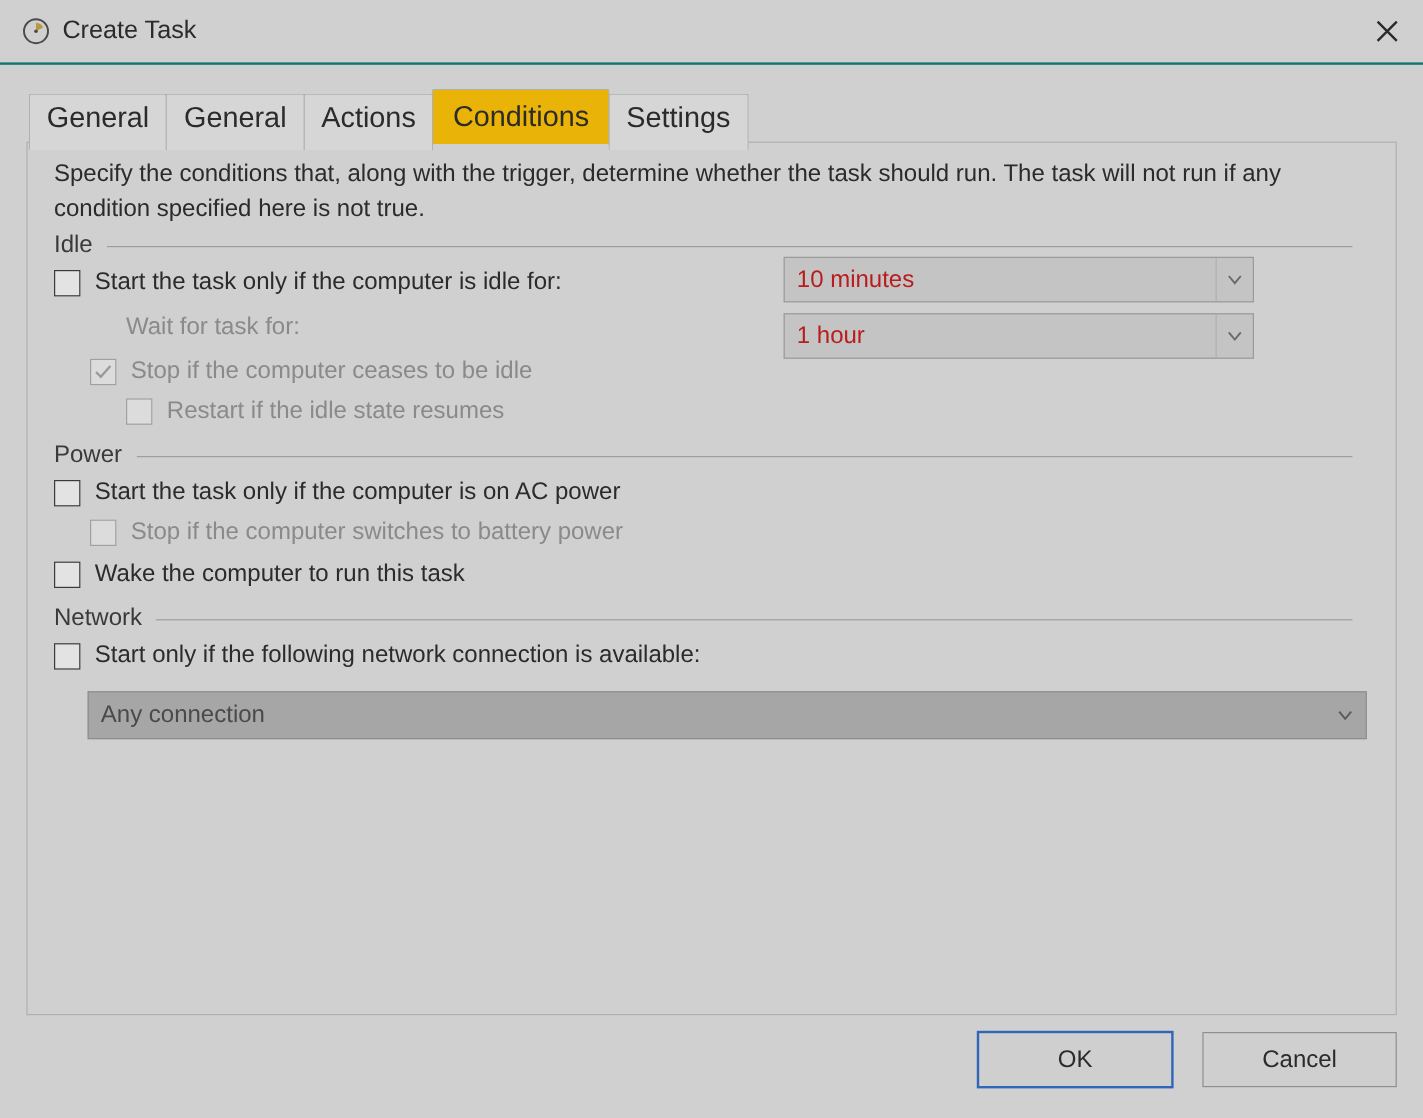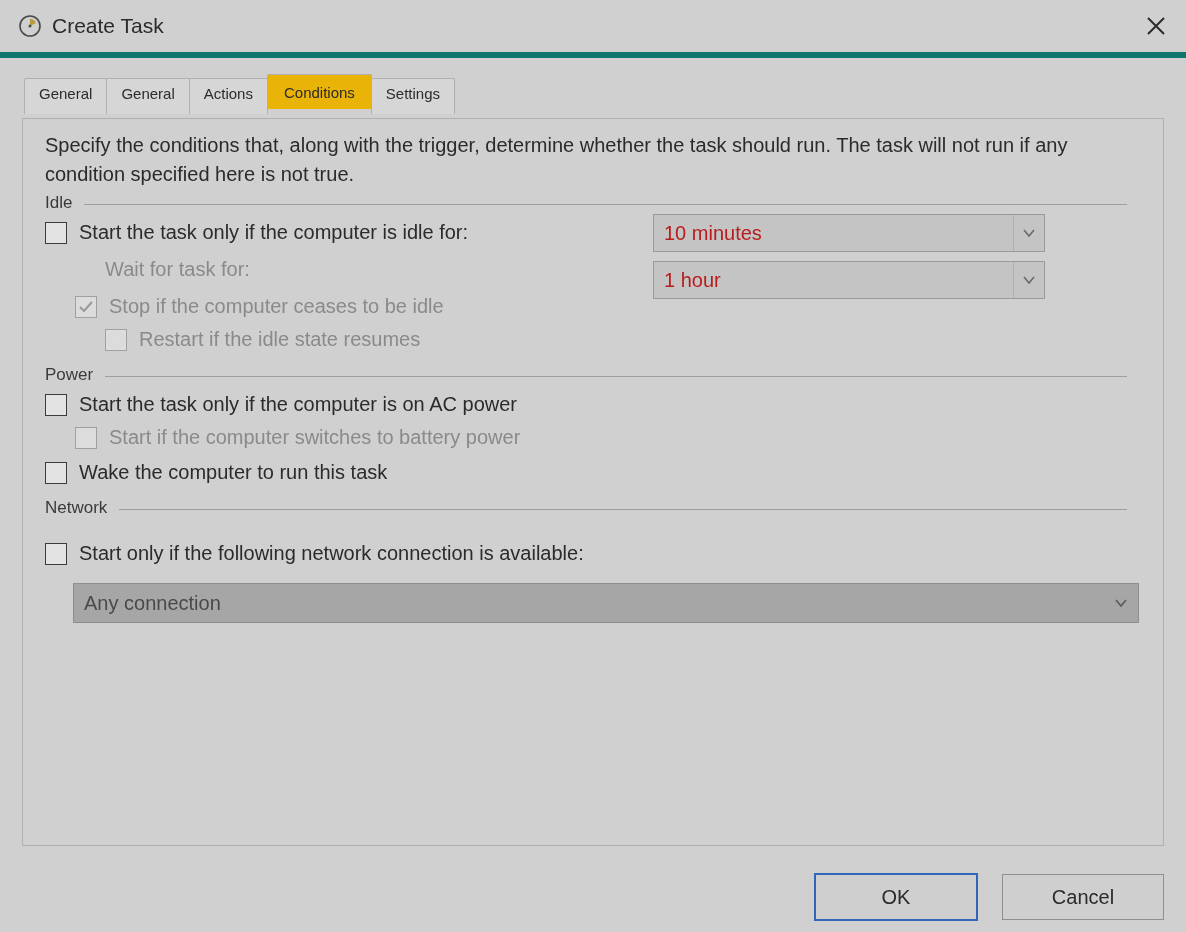--- a/index.html
+++ b/index.html
@@ -10,21 +10,21 @@
     color:#2b2b2b;
     width:1186px;height:932px;
     overflow:hidden;
     position:relative;
   }
   
   .titlebar{
     display:flex;align-items:center;justify-content:space-between;
     height:52px;
     padding:0 8px 0 18px;
-    border-bottom:6px solid #0f766e;
+    border-bottom:2px solid #0f766e;
     text-align:right;
   }
   .title-left{display:flex;align-items:center;gap:10px}
   .title-icon svg{display:block}
   .title-text{font-size:21px;color:#2b2b2b}
   .close-x{width:44px;height:44px;display:flex;align-items:center;justify-content:center}
   .close-x svg{display:block}
 
   
   .tabstrip{
@@ -32,21 +32,21 @@
     left:24px;
     top:78px;
     display:flex;
     z-index:2;
   }
   .tab{
     padding:6px 14px;
     background:#d6d6d6;
     border:1px solid #b0b0b0;
     border-bottom:none;
-    font-size:15px;
+    font-size:24px;
     color:#2b2b2b;
     margin-right:-1px;
     border-top-left-radius:2px;border-top-right-radius:2px;
   }
   .tab.active{
     background:#eab308;
     padding:9px 16px;
     position:relative;
     top:-4px;
     z-index:3;
@@ -69,21 +69,21 @@
     line-height:1.45;
     color:#2b2b2b;
     margin-bottom:4px;
     max-width:1090px;
   }
   
   .section-head{
     display:flex;align-items:center;gap:12px;
     margin-top:2px;
   }
-  .section-head .label{font-size:17px;color:#3a3a3a}
+  .section-head .label{font-size:20px;color:#3a3a3a}
   .section-head .rule{flex:1;height:0;border-top:1px solid #9e9e9e;margin-top:2px}
 
   .row{
     display:flex;align-items:flex-end;
     margin-top:6px;
   }
   .row .chk{
     width:20px;height:20px;border:1px solid #3b3b3b;background:#e3e3e3;
     margin-right:12px;flex:0 0 20px;
     display:flex;align-items:center;justify-content:center;
@@ -124,21 +124,21 @@
     display:flex;align-items:center;
     padding-left:10px;
     color:#4a4a4a;
     font-size:20px;
     justify-content:center;
   }
   .network-combo .chev{margin-left:auto;width:34px;display:flex;align-items:center;justify-content:center}
 
   
   .footer{
-    position:absolute;left:0;right:0;bottom:0;height:70px;
+    position:absolute;left:0;right:0;bottom:14px;height:70px;
     display:flex;justify-content:flex-end;align-items:center;
     gap:24px;
     padding-right:22px;
   }
   .btn{
     width:160px;height:44px;
     border:1px solid #8f8f8f;
     background:#cfcfcf;
     display:flex;align-items:center;justify-content:center;
     font-size:20px;color:#2b2b2b;
@@ -233,34 +233,34 @@
     <span class="rule"></span>
   </div>
 
   <div class="row" style="margin-top:8px">
     <span class="chk"></span>
     <span class="opt-label">Start the task only if the computer is on AC power</span>
   </div>
 
   <div class="row indent-1 disabled" style="margin-top:10px">
     <span class="chk"></span>
-    <span class="opt-label">Start if the computer switches to battery power</span>
+    <span class="opt-label">Stop if the computer switches to battery power</span>
   </div>
 
   <div class="row" style="margin-top:12px">
     <span class="chk"></span>
     <span class="opt-label">Wake the computer to run this task</span>
   </div>
 
   <div class="section-head" style="margin-top:14px">
     <span class="label">Network</span>
     <span class="rule"></span>
   </div>
 
-  <div class="row" style="margin-top:24px">
+  <div class="row" style="margin-top:8px">
     <span class="chk"></span>
     <span class="opt-label">Start only if the following network connection is available:</span>
   </div>
 
   <div class="network-combo">
     <span>Any connection</span>
     <span class="chev">
       <svg width="14" height="14" viewBox="0 0 14 14">
           <path d="M2 4 L7 10 L12 4" fill="none" stroke="#5a5a5a" stroke-width="1.6"></path>
         </svg>

